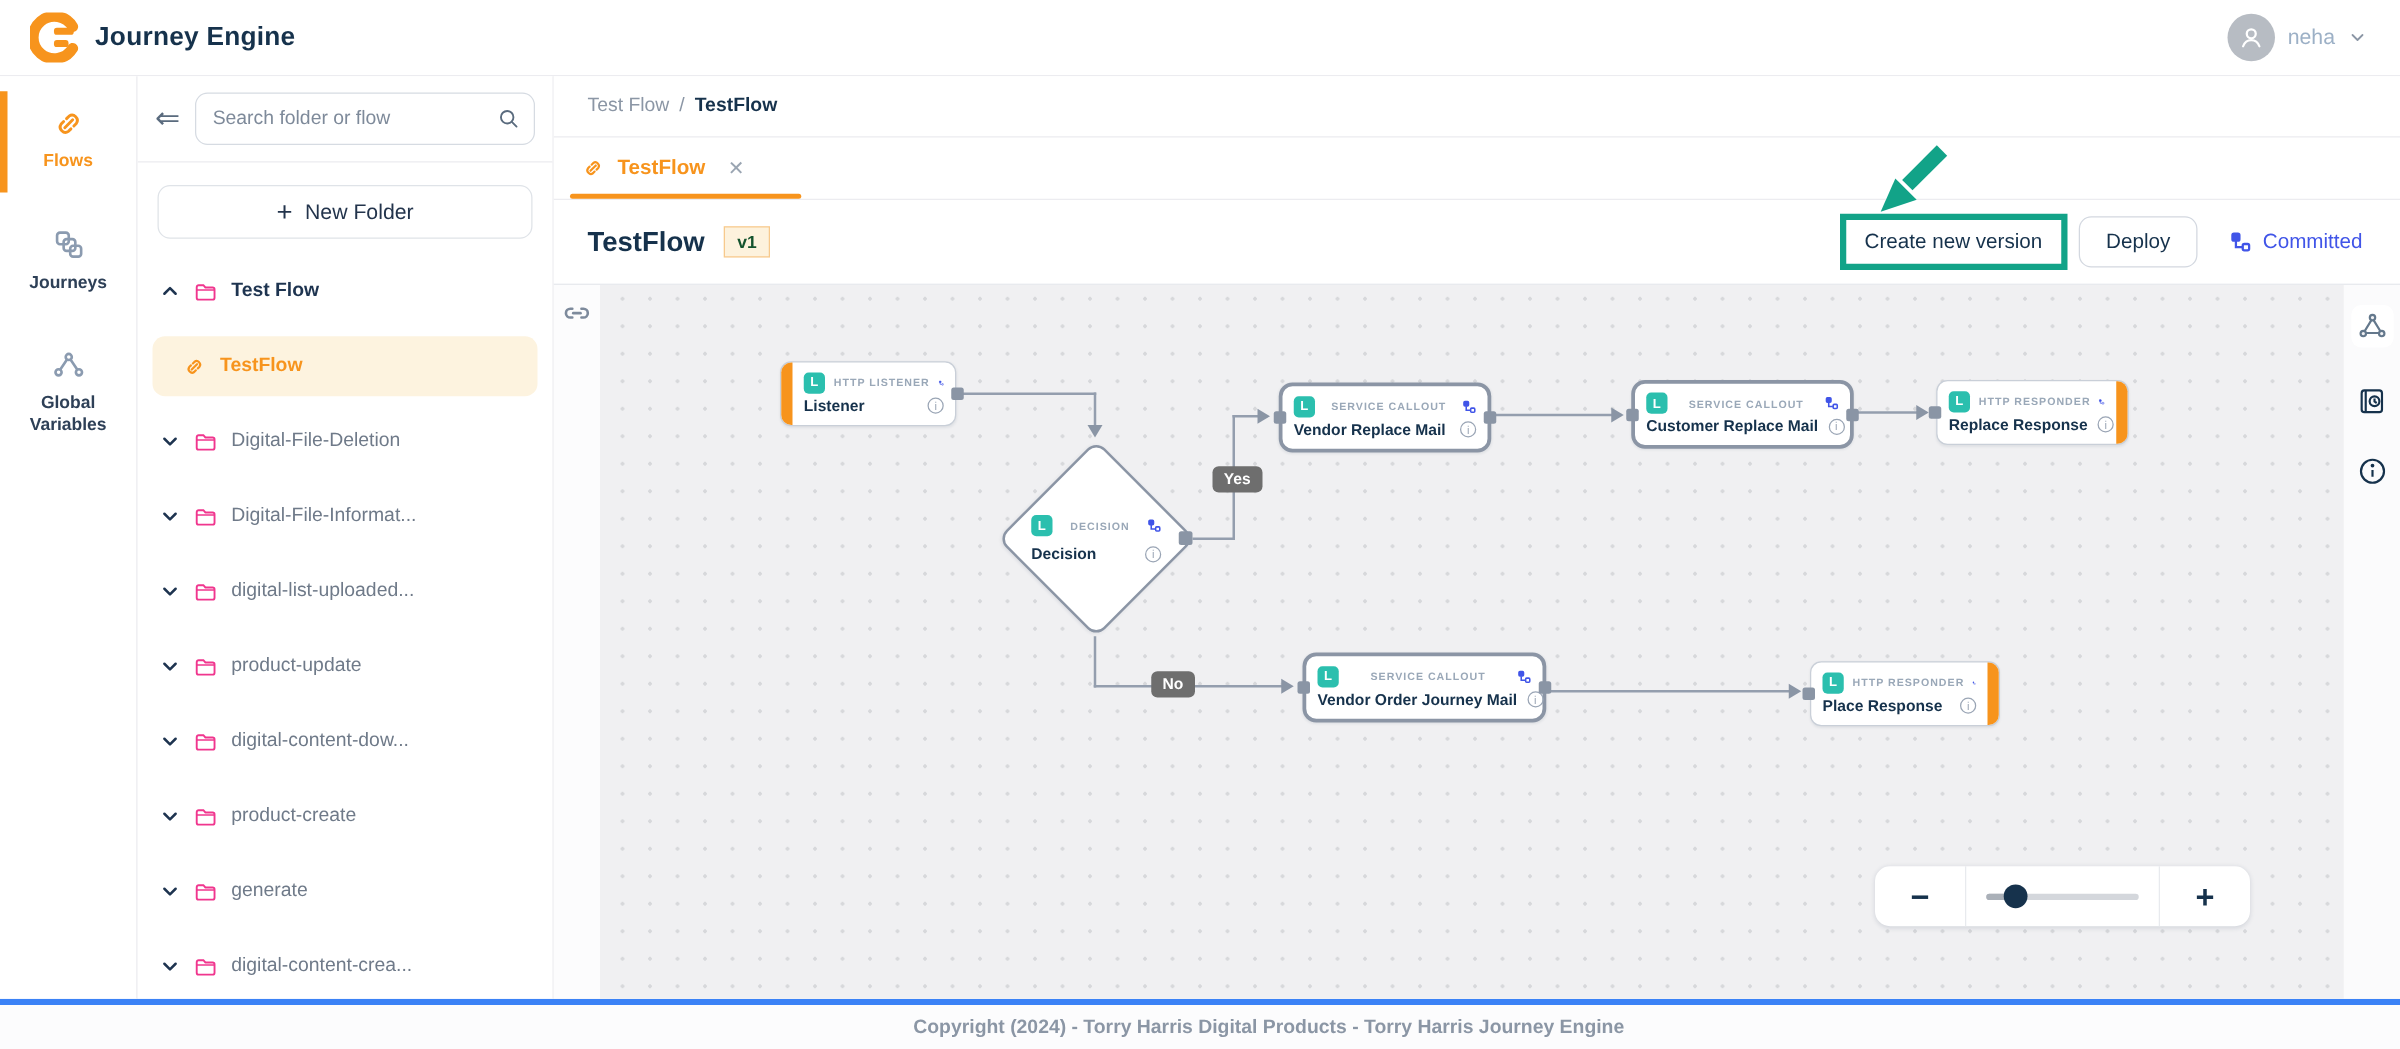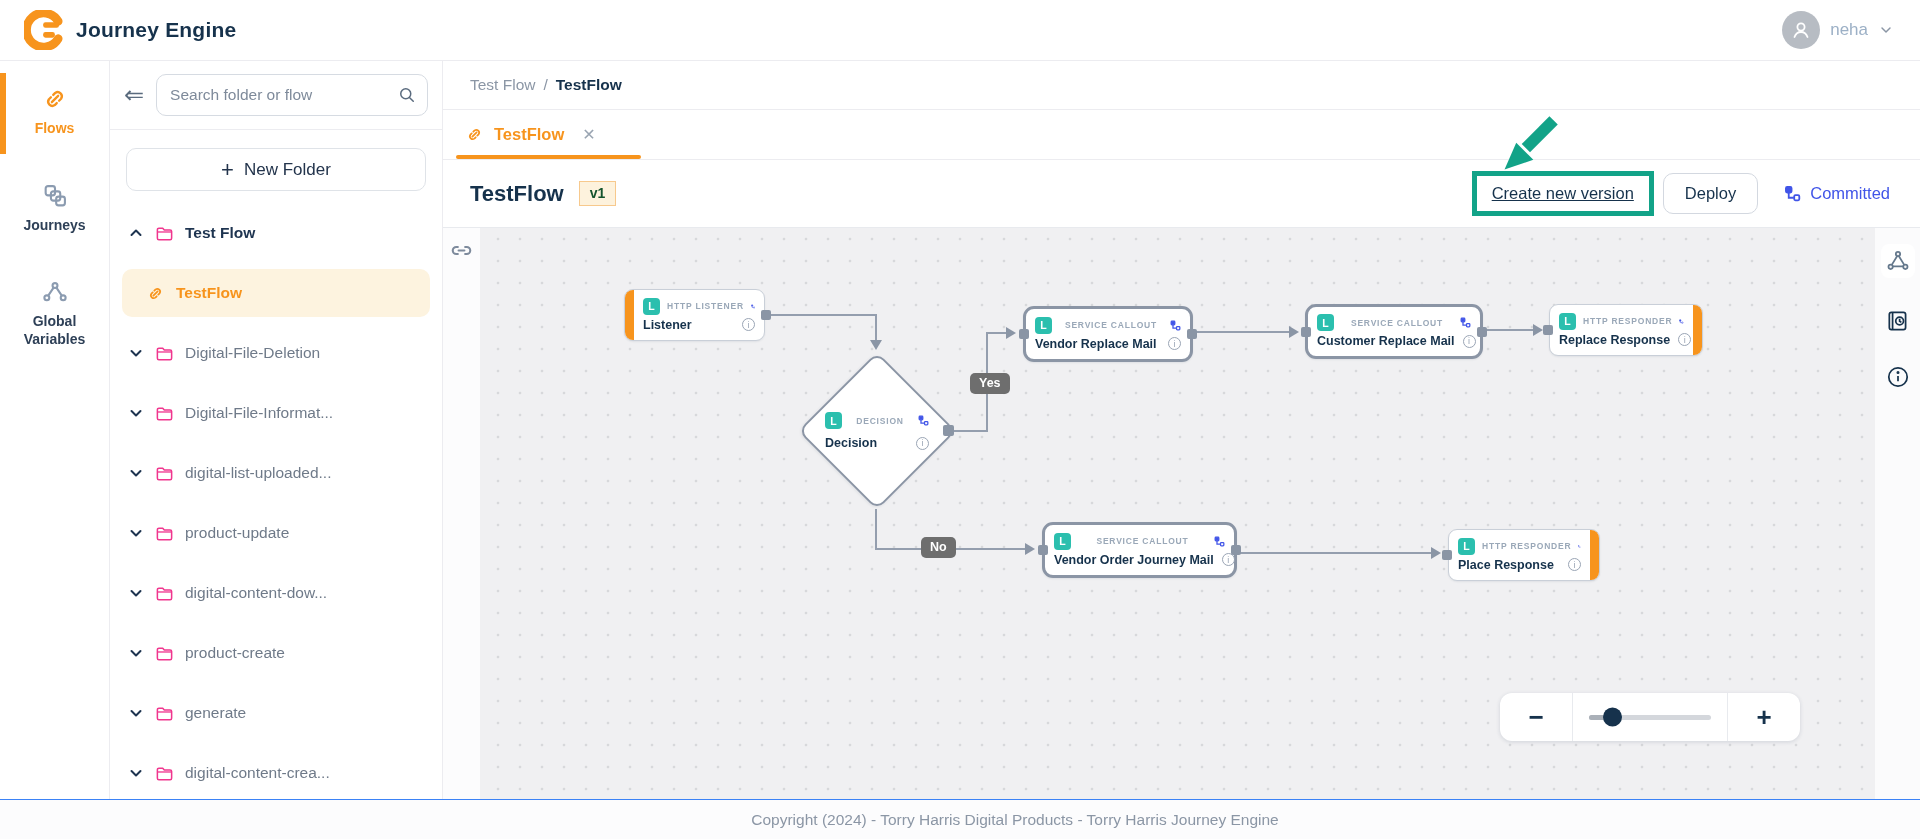--- a/index.html
+++ b/index.html
@@ -61,21 +61,21 @@
   .tab { display:flex; align-items:center; gap:10px; padding-left:22px; cursor:pointer; }
   .tab-label { color:#f7941d; font-size:16.5px; font-weight:700; }
   .tab-close { color:#9aa5b2; font-size:16px; margin-left:8px; cursor:pointer; }
   .tab-underline { position:absolute; left:13px; bottom:0; width:185px; height:4px; background:#f7941d; border-radius:2px; }
 
   .title-row { height:67px; display:flex; align-items:center; padding:0 30px 0 27px; position:relative; }
   .flow-title { font-size:22px; font-weight:800; color:#16324c; }
   .vbadge { margin-left:15px; background:#fdf2dd; border:1px solid #f7c98d; color:#14532d; font-weight:700;
             font-size:14px; padding:3px 10px 4px; border-radius:0; }
   .actions { margin-left:auto; display:flex; align-items:center; gap:0; }
-  .highlight-box { border:5px solid #12a388; background:#fff; padding:8px 15px; cursor:pointer;text-decoration:underline; }
+  .highlight-box { border:5px solid #12a388; background:#fff; padding:8px 15px; cursor:pointer; }
   .cnv-label { font-size:16.5px; color:#16324c; font-weight:500; white-space:nowrap; }
   .deploy-btn { margin-left:9px; background:#fff; border:1px solid #d3d8e0; border-radius:10px; padding:10px 21px;
                 font-size:16.5px; color:#16324c; font-weight:400; cursor:pointer; font-family:inherit; }
   .committed { margin-left:26px; display:flex; align-items:center; gap:9px; color:#4155e8; font-size:16.5px;
                font-weight:500; cursor:pointer; }
   .guide-arrow { position:absolute; right:352px; top:-46px; width:80px; height:64px; z-index:5; pointer-events:none; }
 
   
   .canvas { position:relative; flex:1; background-color:#f0f0f2; overflow:hidden; border-top:1px solid #e8eaee;
             background-image:radial-gradient(#d7d8db 1.5px, transparent 1.6px); background-size:22px 22px; }
@@ -130,22 +130,22 @@
              box-shadow:0 1px 4px rgba(30,50,80,.15); display:flex; align-items:center; z-index:5; }
   .zbtn { width:72px; text-align:center; font-size:26px; font-weight:700; color:#16324c; cursor:pointer; user-select:none; }
   .zslider { flex:1; height:100%; border-left:1px solid #e8eaee; border-right:1px solid #e8eaee;
              display:flex; align-items:center; padding:0 16px; position:relative; cursor:pointer; }
   .ztrack { width:100%; height:5px; background:#d4d7dc; border-radius:3px; position:relative; }
   .ztrack::before { content:""; position:absolute; left:0; top:0; height:5px; width:22px; background:#aab0b8; border-radius:3px; }
   .zknob { position:absolute; left:30px; top:50%; transform:translateY(-50%); width:19px; height:19px;
            border-radius:50%; background:#16324c; }
 
   
-  .ftr { height:40px; background:#fcfcfd; border-top:1px solid #3b82f6; display:flex; align-items:center;
-         justify-content:center; padding-left:110px; }
+  .ftr { height:40px; background:#fcfcfd; border-top:5px solid #3b82f6; display:flex; align-items:center;
+         justify-content:center; padding-left:110px;font-weight:bold; }
   .ftr span { font-size:15.5px; color:#8b96a5; }
 </style>
 </head>
 <body>
 
 <header class="hdr">
   <div class="logo-wrap">
     <svg class="logo-mark" viewBox="0 0 24 24">
       <path d="M20.5 6.8A10.2 10.2 0 1 0 20.5 17.2" stroke="#f7941d" stroke-width="5.2" fill="none" stroke-linecap="round"></path>
       <rect x="11.5" y="7.3" width="9.5" height="3.4" rx="1.4" fill="#f7941d"></rect>

